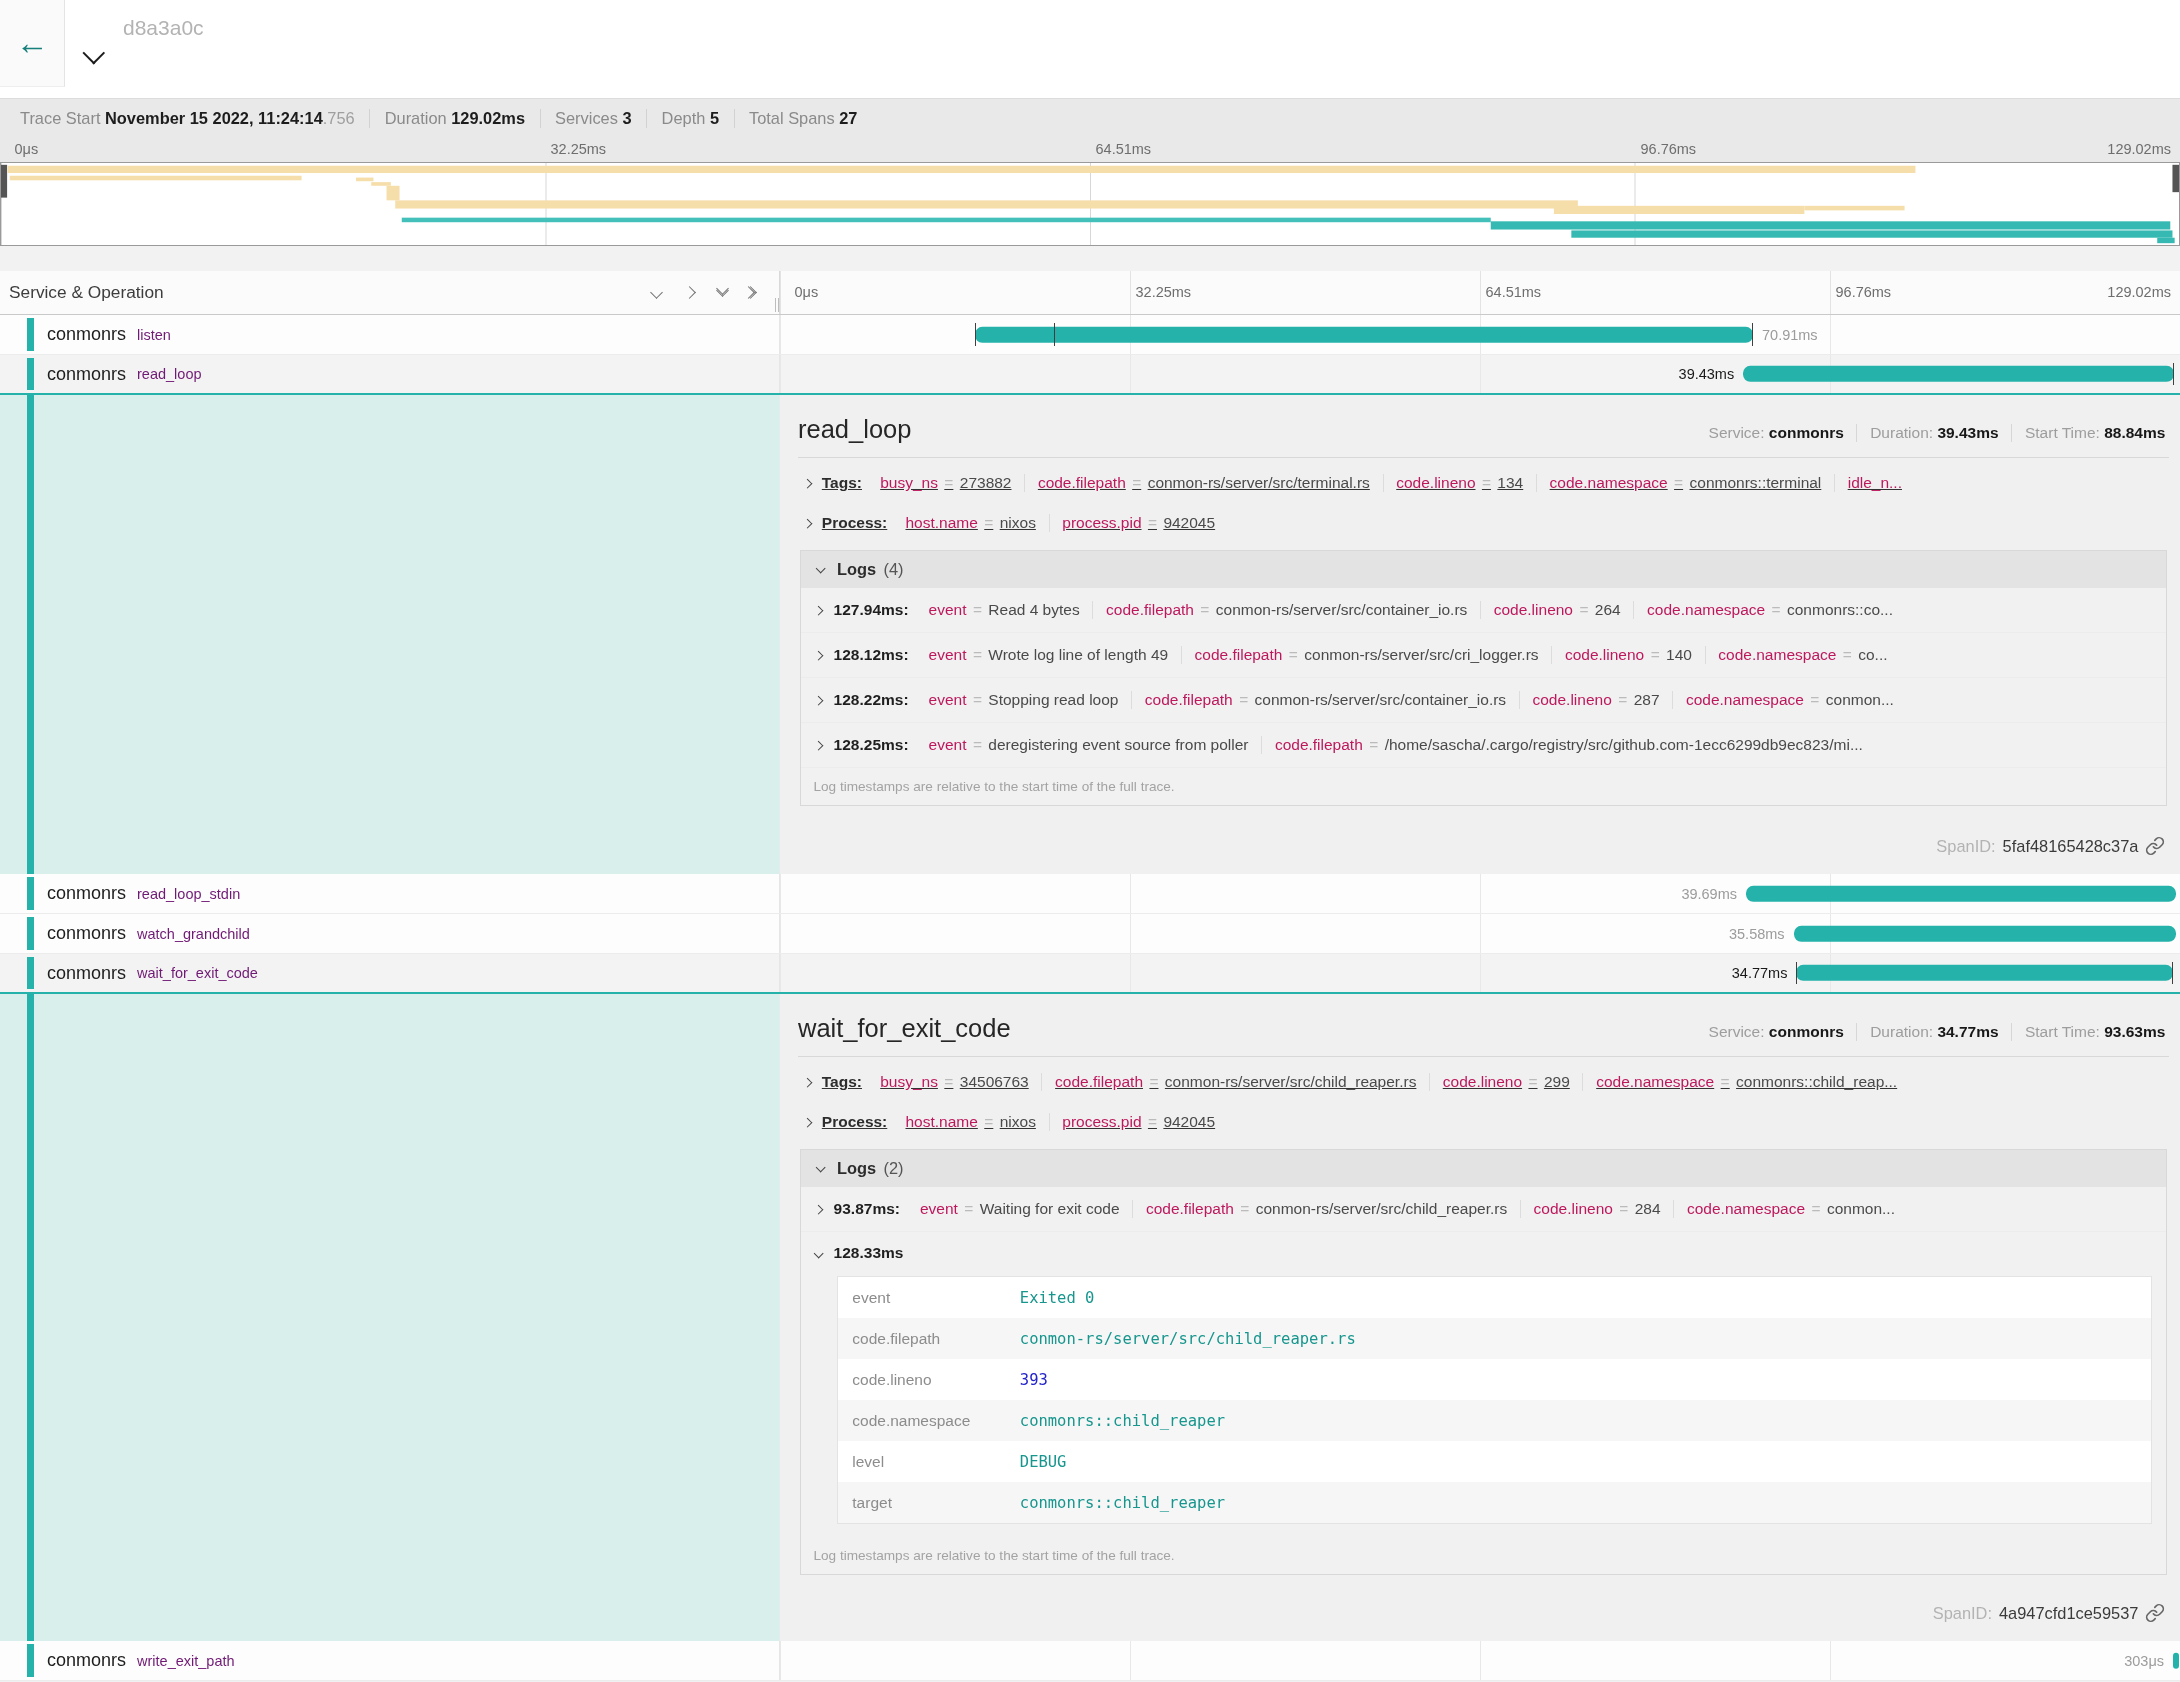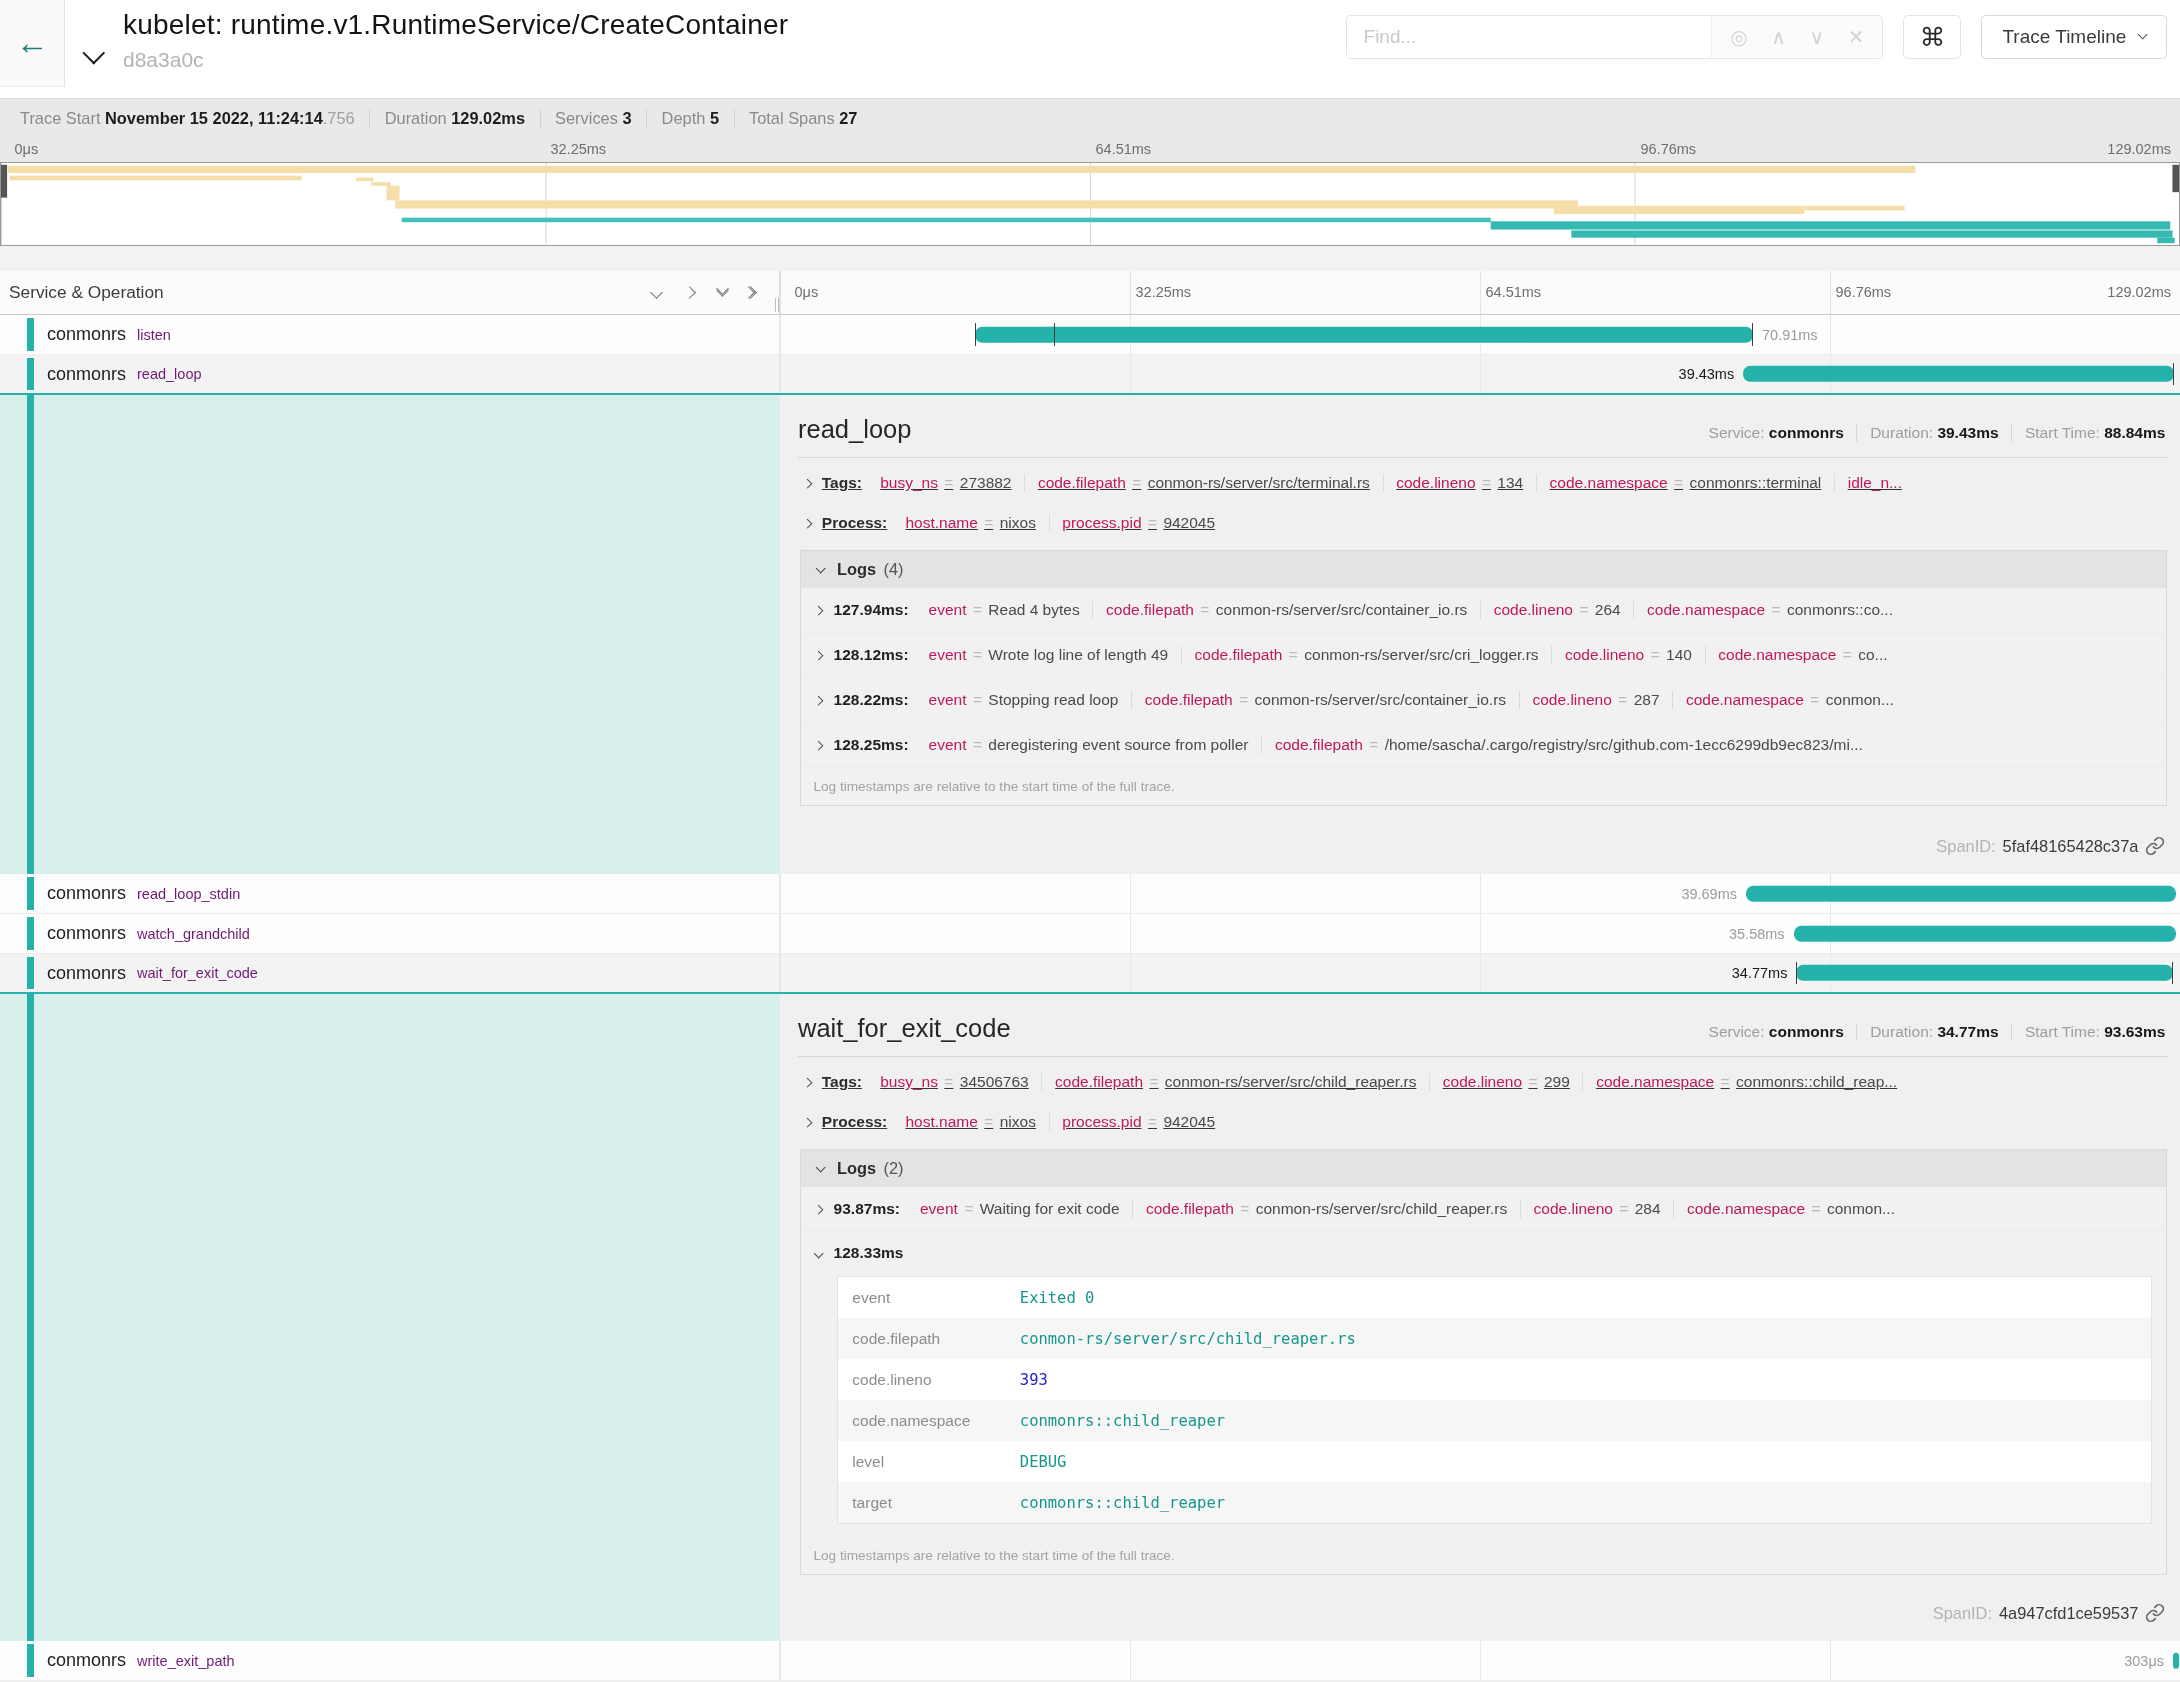--- a/index.html
+++ b/index.html
@@ -132,38 +132,21 @@
 <body>
 
 <div class="app">
 
   <div class="topbar">
     <div class="back-btn">←</div>
     <div class="collapse-toggle">
         <span class="chev down big"></span>
       </div>
     <div class="titleblock">
-      <div class="trace-title">kubelet: runtime.v1.RuntimeService/CreateContainer</div>
       <div class="trace-id">d8a3a0c</div>
-    </div>
-    <div class="findwrap">
-      <div class="find-group">
-        <input class="find-input" placeholder="Find..." style="">
-        <div class="find-icons">
-          <span>◎</span>
-          <span>∧</span>
-          <span>∨</span>
-          <span>✕</span>
-        </div>
-      </div>
-      <div class="cmd-btn">⌘</div>
-      <div class="view-btn">
-        <span>Trace Timeline</span>
-        <span class="chev down"></span>
-      </div>
     </div>
   </div>
 
   <div class="summary" id="summary">
       <span class="item"><span>Trace Start </span><b>November 15 2022, 11:24:14</b><span class="muted">.756</span></span>
       <span class="item"><span>Duration </span><b>129.02ms</b></span>
       <span class="item"><span>Services </span><b>3</b></span>
       <span class="item"><span>Depth </span><b>5</b></span>
       <span class="item"><span>Total Spans </span><b>27</b></span>
     </div>

